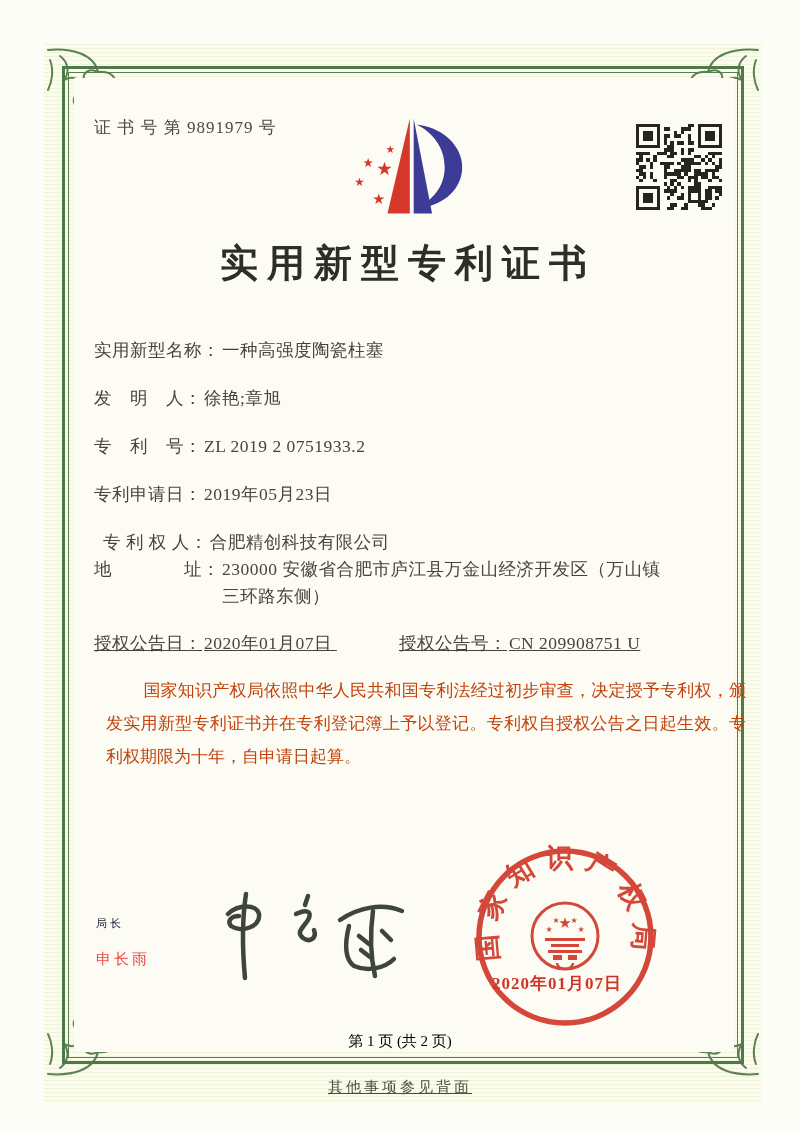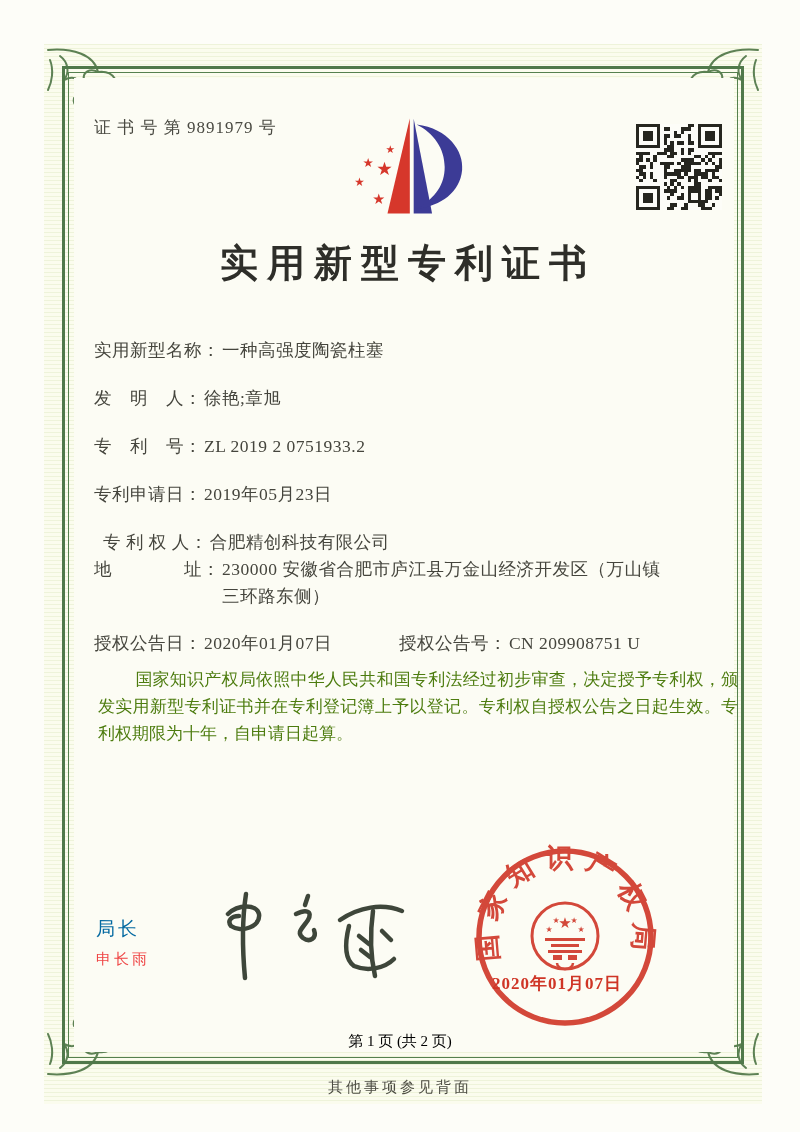--- a/index.html
+++ b/index.html
@@ -31,36 +31,36 @@
     position:absolute;left:0;right:0;top:238px;text-align:center;
     font-size:38px;font-weight:600;letter-spacing:9px;padding-left:16px;color:#2e2e29;
   }
 
   .frow{position:absolute;left:94px;font-size:17.5px;line-height:27px;color:#45453d;letter-spacing:0.5px;white-space:nowrap;}
   .frow .val{margin-left:2px;}
   .addr-val{display:inline-block;vertical-align:top;white-space:normal;}
   .grant-no-label{margin-left:62px;}
 
   .para{
-    position:absolute;left:94px;width:640px;font-size:17px;line-height:27px;
-    color:#4d7c0f;text-align:justify;text-indent:2.2em;margin:4px;
+    position:absolute;left:94px;width:640px;font-size:17px;line-height:33px;
+    color:#c2410c;text-align:justify;text-indent:2.2em;margin:12px;
   }
 
-  .officer-title{position:absolute;left:96px;top:916px;font-size:19px;letter-spacing:3px;color:#0369a1;}
+  .officer-title{position:absolute;left:96px;top:916px;font-size:11px;letter-spacing:3px;color:#0f172a;}
   .officer-name{position:absolute;left:96px;top:950px;font-size:15px;letter-spacing:3px;color:#ef4444;}
   .signature{position:absolute;left:212px;top:880px;}
 
   .seal{position:absolute;left:470px;top:842px;}
   .seal-date{
     position:absolute;left:492px;top:972px;z-index:5;
     font-size:17px;font-weight:600;letter-spacing:1px;color:#cf3526;
   }
 
   .page-no{position:absolute;left:0;right:0;top:1032px;text-align:center;font-size:15px;color:#000000;}
-  .back-note{position:absolute;left:0;right:0;top:1078px;text-align:center;font-size:15px;letter-spacing:3px;color:#4c4c42;}
+  .back-note{position:absolute;left:0;right:0;top:1078px;text-align:center;font-size:15px;letter-spacing:3px;color:#4c4c42;text-decoration:underline;}
 
   .corner{position:absolute;width:88px;height:76px;color:#5d8154;}
   .corner svg{display:block;}
   .c-tl{left:44px;top:46px;}
   .c-tr{right:38px;top:46px;transform:scaleX(-1);}
   .c-bl{left:44px;top:1002px;transform:scaleY(-1);}
   .c-br{right:38px;top:1002px;transform:scale(-1,-1);}
 </style>
 </head>
 <body>
@@ -450,21 +450,21 @@
     </div>
     <div class="frow" style="top:481px;">
       <span>专利申请日：</span><span class="val">2019年05月23日</span>
     </div>
     <div class="frow" style="top:529px;margin-left:9px;">
       <span>专 利 权 人：</span><span class="val">合肥精创科技有限公司</span>
     </div>
     <div class="frow" style="top:556px;">
       <span>地　　　　址：</span><span class="val addr-val"><span>230000 安徽省合肥市庐江县万金山经济开发区（万山镇</span><br><span>三环路东侧）</span></span>
     </div>
-    <div class="frow" style="top:630px;">
+    <div class="frow" style="top:630px;text-decoration:underline;">
       <span>授权公告日：</span><span class="val">2020年01月07日</span>
       <span class="grant-no-label">授权公告号：</span><span class="val">CN 209908751 U</span>
     </div>
 
     <p class="para" style="top:662px;">国家知识产权局依照中华人民共和国专利法经过初步审查，决定授予专利权，颁发实用新型专利证书并在专利登记簿上予以登记。专利权自授权公告之日起生效。专利权期限为十年，自申请日起算。</p>
 
     <div class="officer-title">局长</div>
     <div class="officer-name">申长雨</div>
 
     <div class="signature">

